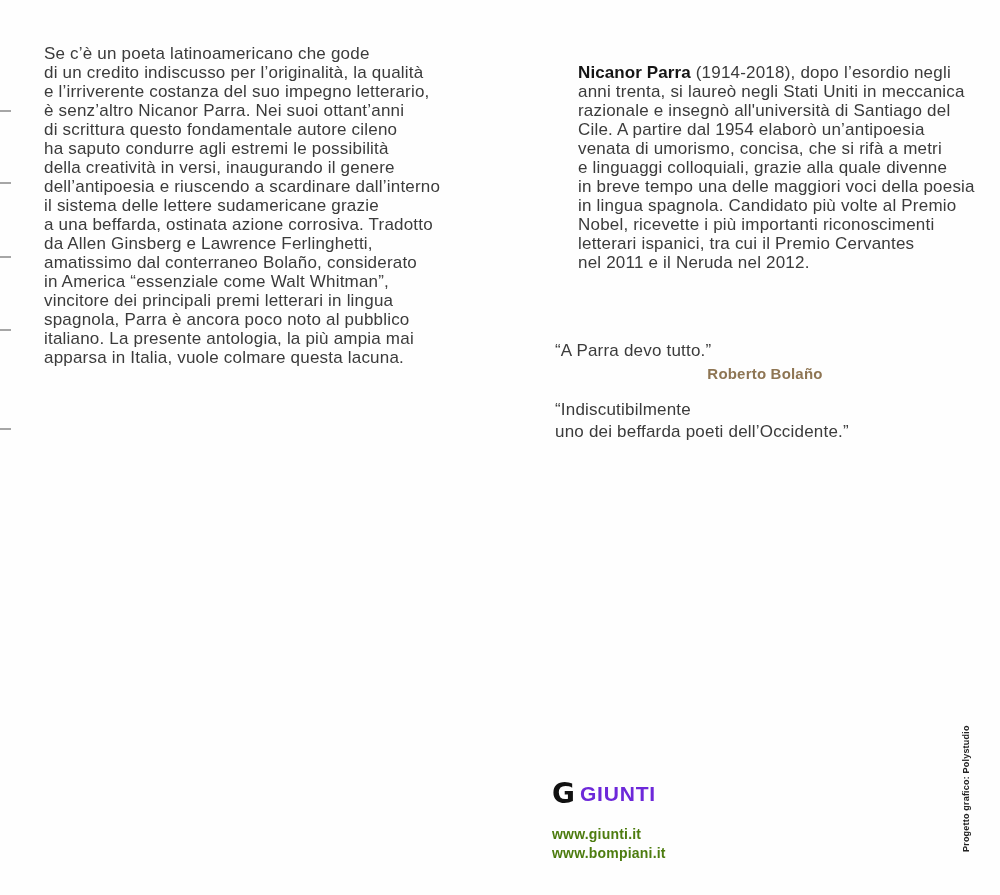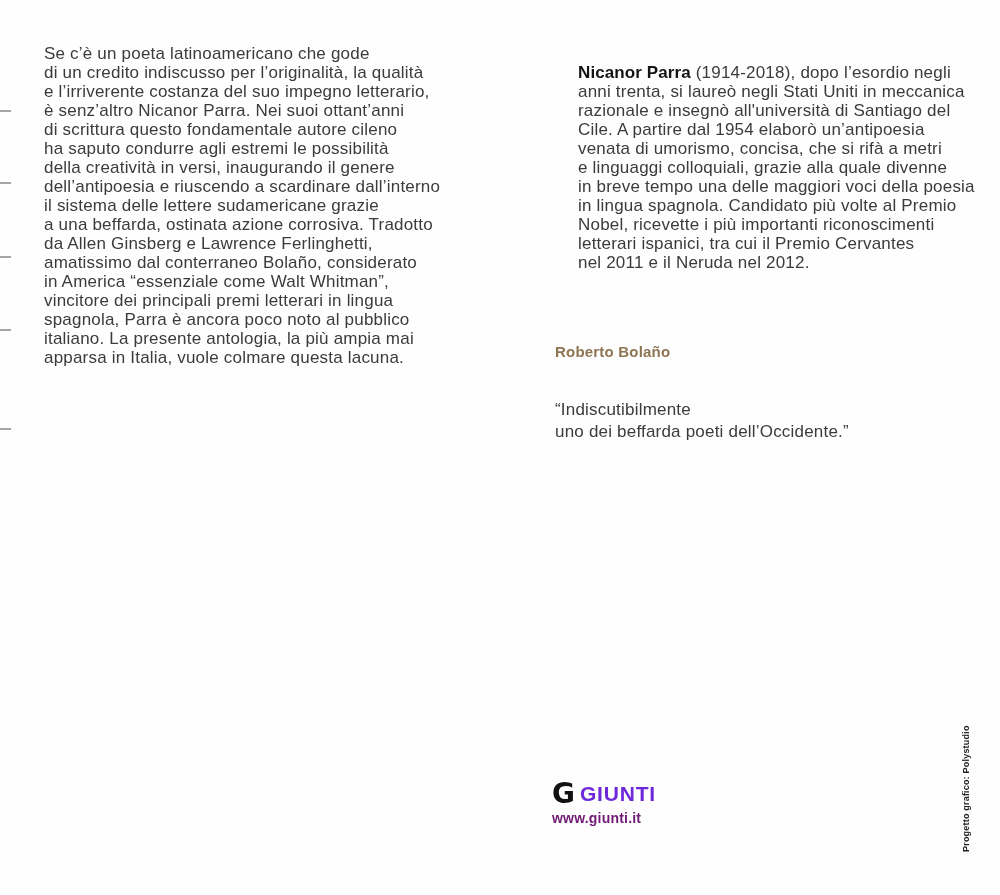--- a/index.html
+++ b/index.html
@@ -87,25 +87,25 @@
     line-height: 26px;
     color: #111111;
   }
   .logo-word {
     font-size: 21px;
     font-weight: bold;
     letter-spacing: 0.8px;
     color: #6d28d9;
   }
   .websites {
-    margin-top: 2px;
+    margin-top: 18px;
     font-size: 14px;
     font-weight: bold;
     line-height: 19px;
-    color: #701a75;
+    color: #4d7c0f;
     letter-spacing: 0.2px;
   }
   .vertical-credit {
     position: absolute;
     left: 961px;
     top: 742px;
     height: 110px;
     writing-mode: vertical-rl;
     transform: rotate(180deg);
     font-size: 9px;
@@ -152,33 +152,35 @@
 venata di umorismo, concisa, che si rifà a metri
 e linguaggi colloquiali, grazie alla quale divenne
 in breve tempo una delle maggiori voci della poesia
 in lingua spagnola. Candidato più volte al Premio
 Nobel, ricevette i più importanti riconoscimenti
 letterari ispanici, tra cui il Premio Cervantes
 nel 2011 e il Neruda nel 2012.</span>
   </div>
 
   <div class="quote-block quote-1">
-    <div class="quote-author" style="color: rgb(142, 117, 83);">Roberto Bolaño</div>
+    <div class="quote-text">“A Parra devo tutto.”</div>
+    <div class="quote-author" style="color: rgb(142, 117, 83); text-align: center;">Roberto Bolaño</div>
   </div>
 
   <div class="quote-block quote-2">
     <div class="quote-text">“Indiscutibilmente
 uno dei beffarda poeti dell’Occidente.”</div>
   </div>
 
   <div class="publisher">
     <div class="logo-row">
       <span class="logo-g">G</span>
       <span class="logo-word">GIUNTI</span>
     </div>
     <div class="websites">
       <div>www.giunti.it</div>
+      <div>www.bompiani.it</div>
     </div>
   </div>
 
   <div class="vertical-credit">Progetto grafico: Polystudio</div>
 
 </div>
 
 </body></html>

